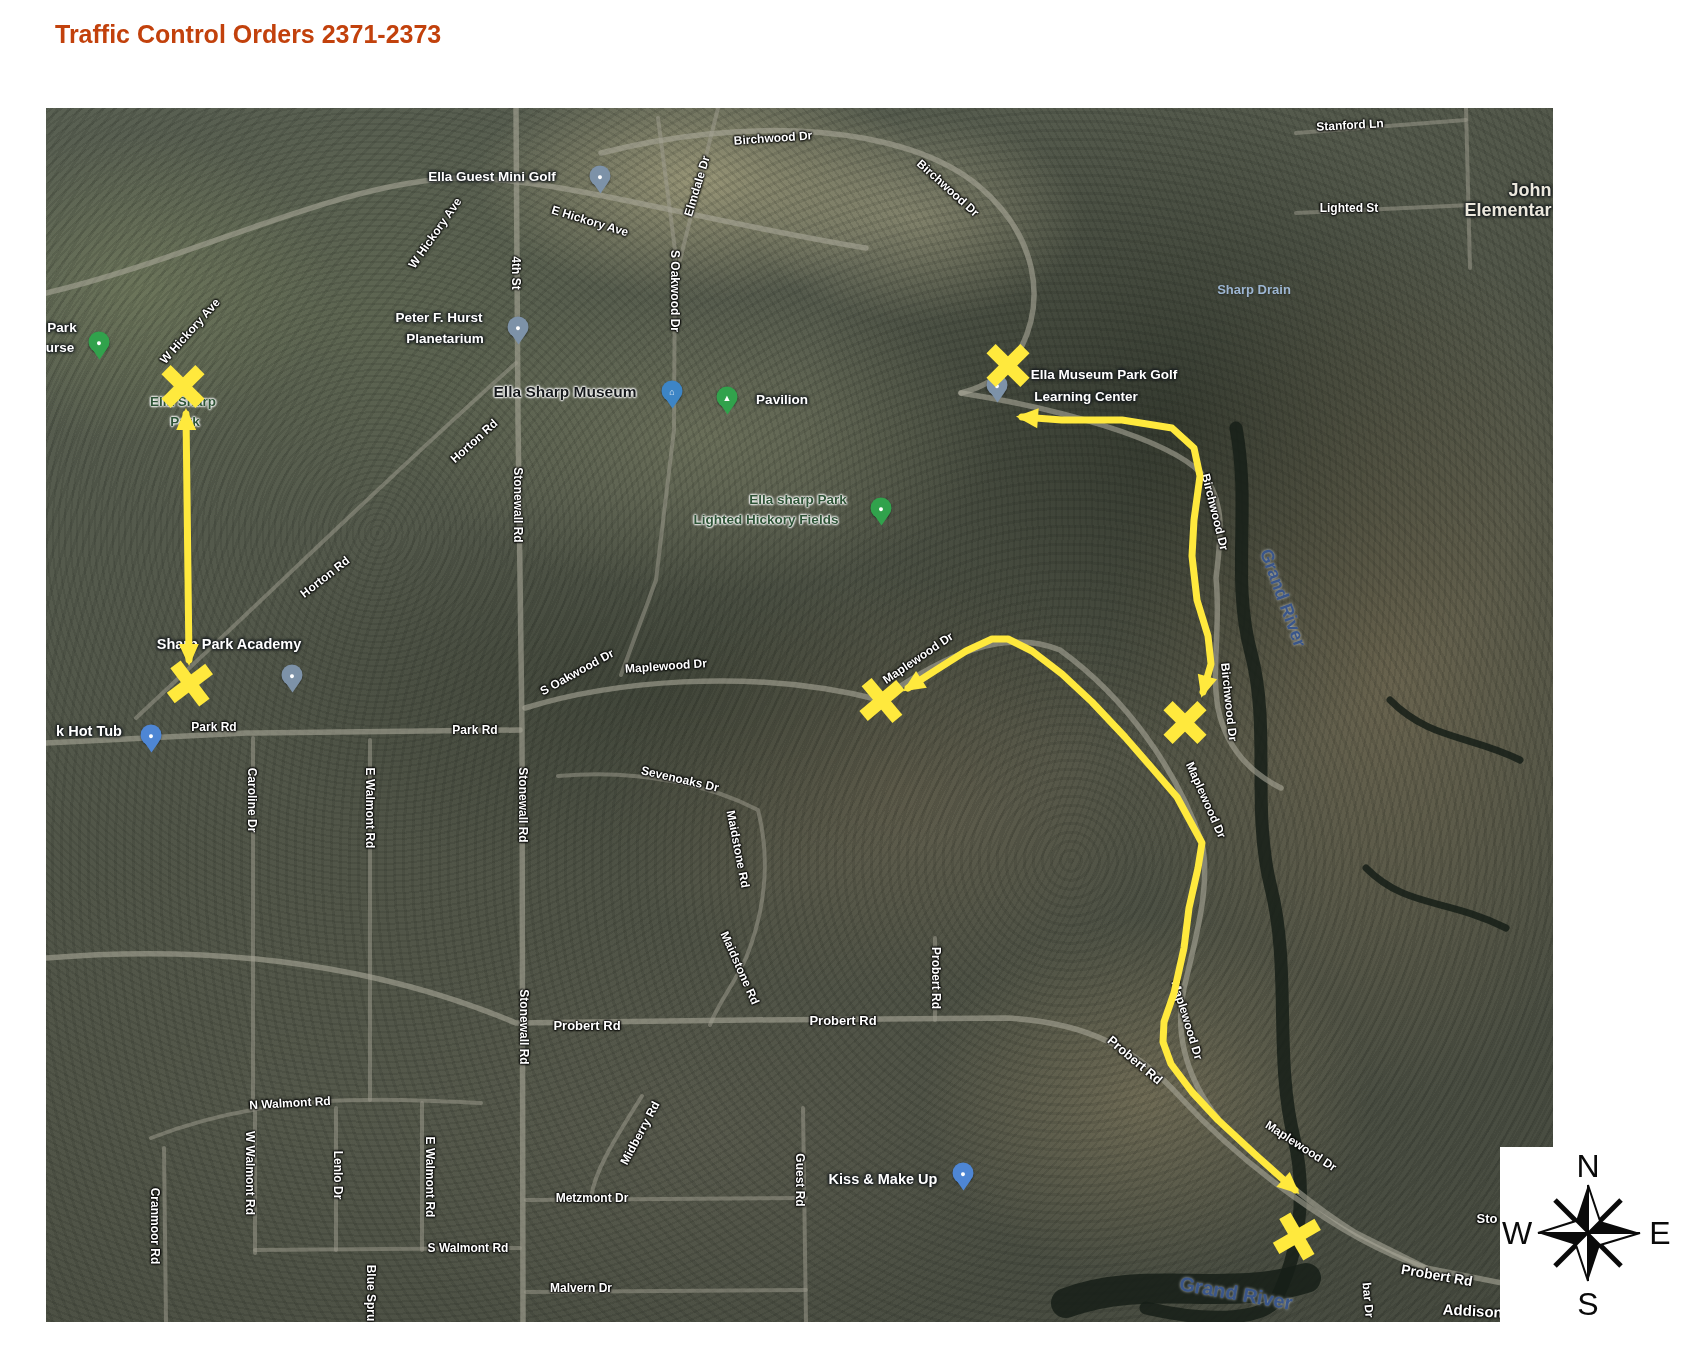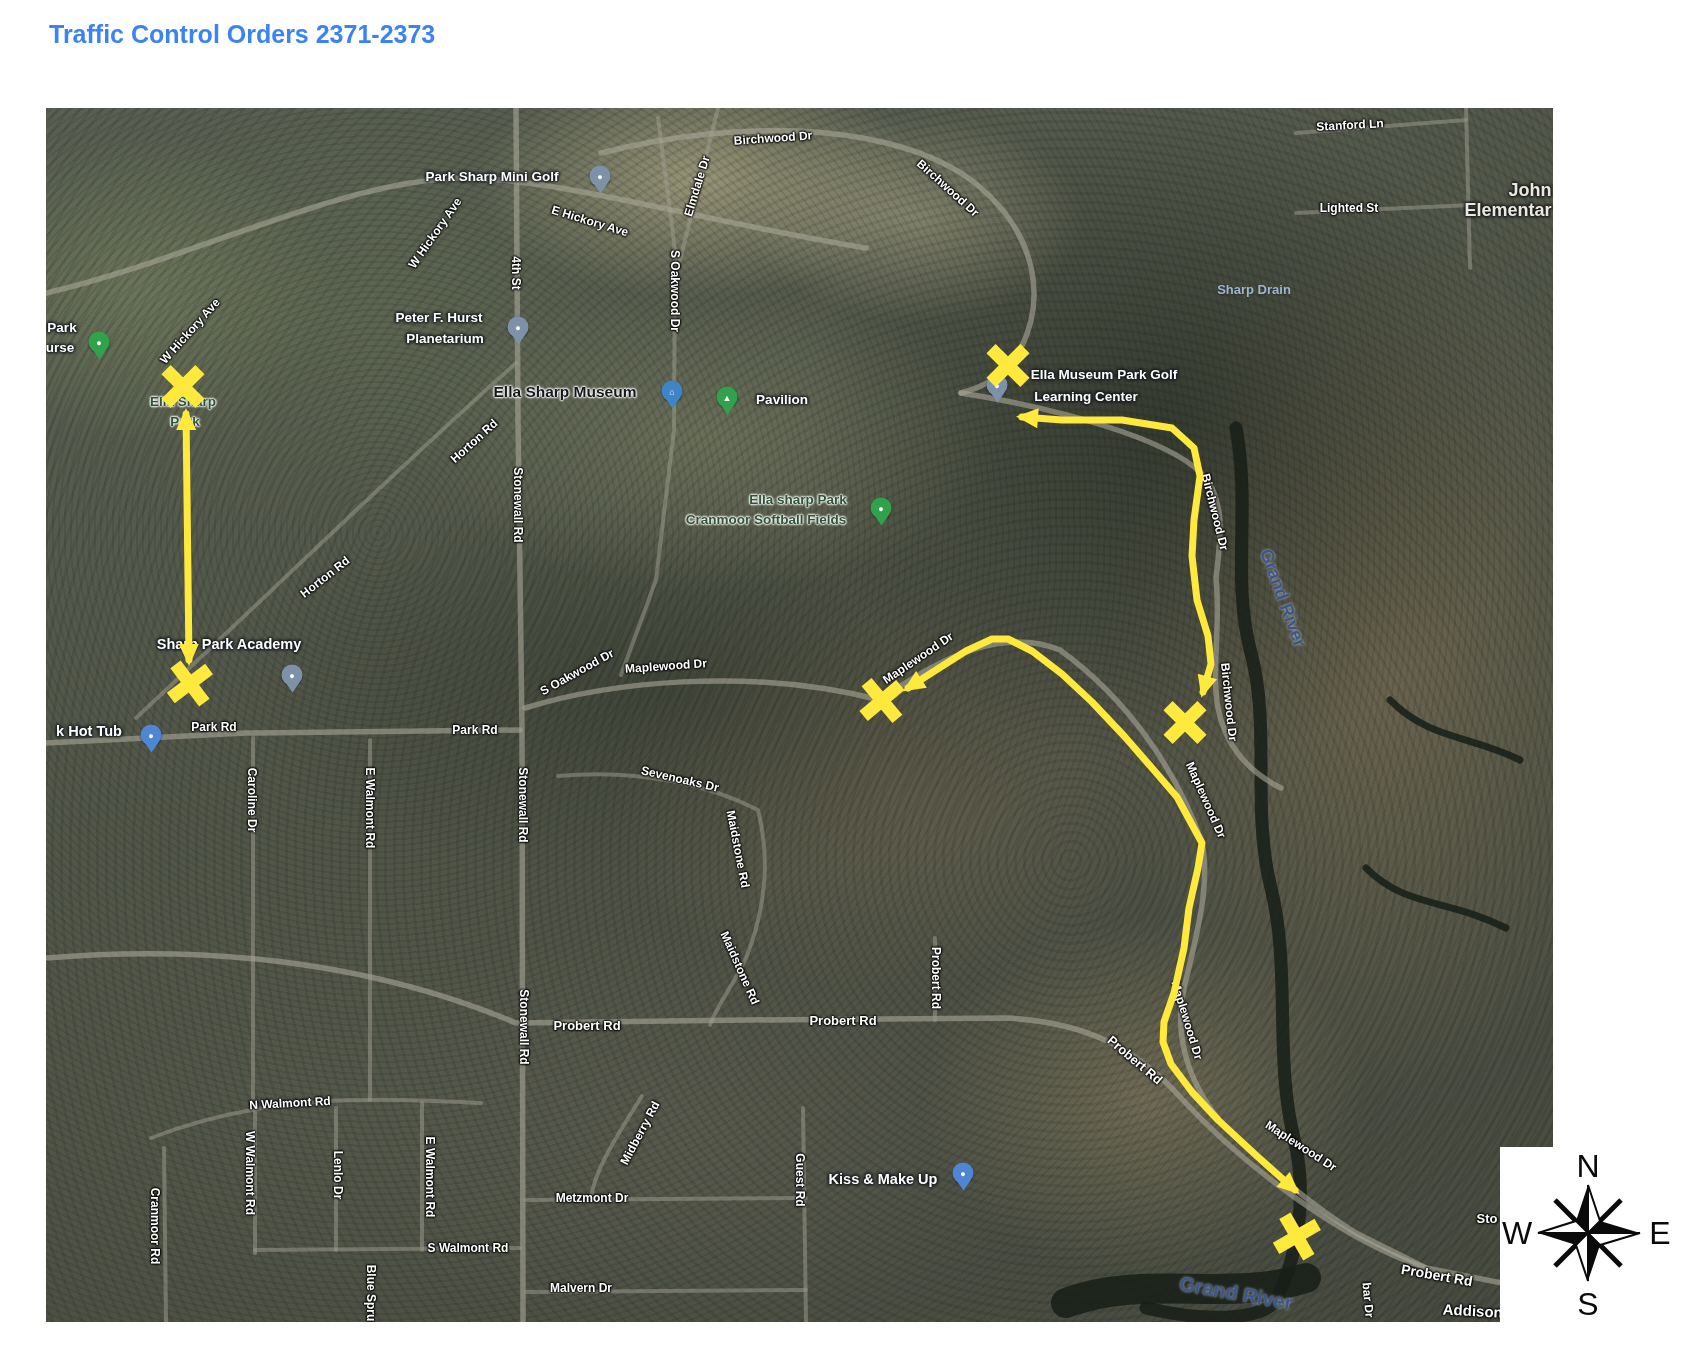--- a/index.html
+++ b/index.html
@@ -1,18 +1,18 @@
 <!DOCTYPE html>
 <html><head>
 <meta charset="utf-8">
 <style>
   html,body{margin:0;padding:0;}
   body{width:1702px;height:1356px;position:relative;background:#fff;overflow:hidden;
        font-family:"Liberation Sans",sans-serif;}
-  #title{position:absolute;left:49px;top:20px;font-size:25px;font-weight:bold;color:#3b82f6;}
+  #title{position:absolute;left:55px;top:20px;font-size:25px;font-weight:bold;color:#c2410c;}
   #map{position:absolute;left:46px;top:108px;width:1507px;height:1214px;overflow:hidden;
     background-color:#53564a;
     background-image:
       repeating-radial-gradient(circle at 22% 35%, rgba(12,16,10,.10) 0 2px, transparent 2px 6px),
       repeating-radial-gradient(circle at 68% 62%, rgba(8,12,8,.09) 0 3px, transparent 3px 9px),
       radial-gradient(320px 170px at 654px 72px,  rgba(206,196,152,.55), transparent 70%),
       radial-gradient(240px 150px at 870px 110px, rgba(186,180,146,.45), transparent 70%),
       radial-gradient(280px 220px at 90px 180px,  rgba(134,146,104,.40), transparent 70%),
       radial-gradient(520px 320px at 300px 210px, rgba(108,120,88,.35),  transparent 70%),
       radial-gradient(420px 220px at 660px 330px, rgba(148,152,116,.35), transparent 70%),
@@ -142,38 +142,38 @@
       <div class="lbl road" style="left: 325px; top: 1185px; transform: translate(-50%, -50%) rotate(90deg);">Blue Spru</div>
       <div class="lbl road" style="left: 594px; top: 1025px; transform: translate(-50%, -50%) rotate(-62deg);">Midberry Rd</div>
       <div class="lbl road" style="left: 754px; top: 1072px; transform: translate(-50%, -50%) rotate(90deg);">Guest Rd</div>
       <div class="lbl road" style="left: 541px; top: 1090px; transform: translate(-50%, -50%) rotate(0deg); padding-left: 10px;">Metzmont Dr</div>
       <div class="lbl road" style="left: 535px; top: 1180px; transform: translate(-50%, -50%) rotate(0deg);">Malvern Dr</div>
       <div class="lbl road" style="left: 1304px; top: 17px; transform: translate(-50%, -50%) rotate(-3deg);">Stanford Ln</div>
       <div class="lbl road" style="left: 1303px; top: 100px; transform: translate(-50%, -50%) rotate(0deg);">Lighted St</div>
       <div class="lbl road" style="left: 1434px; top: 1203px; font-size: 15px; transform: translate(-50%, -50%) rotate(3deg);">Addison A</div>
       <div class="lbl road" style="left: 1322px; top: 1192px; transform: translate(-50%, -50%) rotate(85deg);">bar Dr</div>
       <div class="lbl road" style="left: 1441px; top: 1110px; font-size: 13px; transform: translate(-50%, -50%) rotate(0deg);">Sto</div>
-      <div class="lbl poi" style="left: 446px; top: 69px; transform: translate(-50%, -50%) rotate(0deg);">Park Sharp Mini Golf</div>
+      <div class="lbl poi" style="left: 446px; top: 69px; transform: translate(-50%, -50%) rotate(0deg);">Ella Guest Mini Golf</div>
       <div class="lbl poi" style="left: 393px; top: 210px; transform: translate(-50%, -50%) rotate(0deg);">Peter F. Hurst</div>
       <div class="lbl poi" style="left: 399px; top: 231px; transform: translate(-50%, -50%) rotate(0deg);">Planetarium</div>
       <div class="lbl poi-bold" style="left: 519px; top: 284px; transform: translate(-50%, -50%) rotate(0deg);">Ella Sharp Museum</div>
       <div class="lbl poi" style="left: 736px; top: 292px; transform: translate(-50%, -50%) rotate(0deg);">Pavilion</div>
       <div class="lbl poi" style="left: 1058px; top: 267px; transform: translate(-50%, -50%) rotate(0deg);">Ella Museum Park Golf</div>
       <div class="lbl poi" style="left: 1040px; top: 289px; transform: translate(-50%, -50%) rotate(0deg);">Learning Center</div>
       <div class="lbl poi" style="left: 183px; top: 536px; font-size: 14.5px; transform: translate(-50%, -50%) rotate(0deg);">Sharp Park Academy</div>
       <div class="lbl poi" style="left: 43px; top: 623px; font-size: 14.5px; transform: translate(-50%, -50%) rotate(0deg);">k Hot Tub</div>
       <div class="lbl poi" style="left: 837px; top: 1071px; font-size: 14.5px; transform: translate(-50%, -50%) rotate(0deg);">Kiss &amp; Make Up</div>
       <div class="lbl school" style="left: 1484px; top: 82px; transform: translate(-50%, -50%) rotate(0deg);">John</div>
       <div class="lbl school" style="left: 1462px; top: 102px; transform: translate(-50%, -50%) rotate(0deg);">Elementar</div>
       <div class="lbl poi" style="left: 16px; top: 220px; transform: translate(-50%, -50%) rotate(0deg);">Park</div>
       <div class="lbl poi" style="left: 14px; top: 240px; transform: translate(-50%, -50%) rotate(0deg);">urse</div>
       <div class="lbl park" style="left: 137px; top: 294px; transform: translate(-50%, -50%) rotate(0deg);">Ella Sharp</div>
       <div class="lbl park" style="left: 139px; top: 314px; transform: translate(-50%, -50%) rotate(0deg);">Park</div>
       <div class="lbl park" style="left: 752px; top: 392px; transform: translate(-50%, -50%) rotate(0deg);">Ella sharp Park</div>
-      <div class="lbl park" style="left: 720px; top: 412px; transform: translate(-50%, -50%) rotate(0deg);">Cranmoor Softball Fields</div>
+      <div class="lbl park" style="left: 720px; top: 412px; transform: translate(-50%, -50%) rotate(0deg);">Lighted Hickory Fields</div>
       <div class="lbl water" style="left: 1208px; top: 181px; transform: translate(-50%, -50%) rotate(0deg);">Sharp Drain</div>
       <div class="lbl water-big" style="left: 1237px; top: 490px; transform: translate(-50%, -50%) rotate(70deg);">Grand River</div>
       <div class="lbl water-big" style="left: 1190px; top: 1185px; font-size: 20px; transform: translate(-50%, -50%) rotate(10deg);">Grand River</div>
     </div>
   <div class="lyr" id="pins">
       <div class="pin slate" style="left: 554px; top: 68px;">
         <span class="glyph">●</span>
       </div>
       <div class="pin slate" style="left: 472px; top: 219px;">
         <span class="glyph">●</span>

